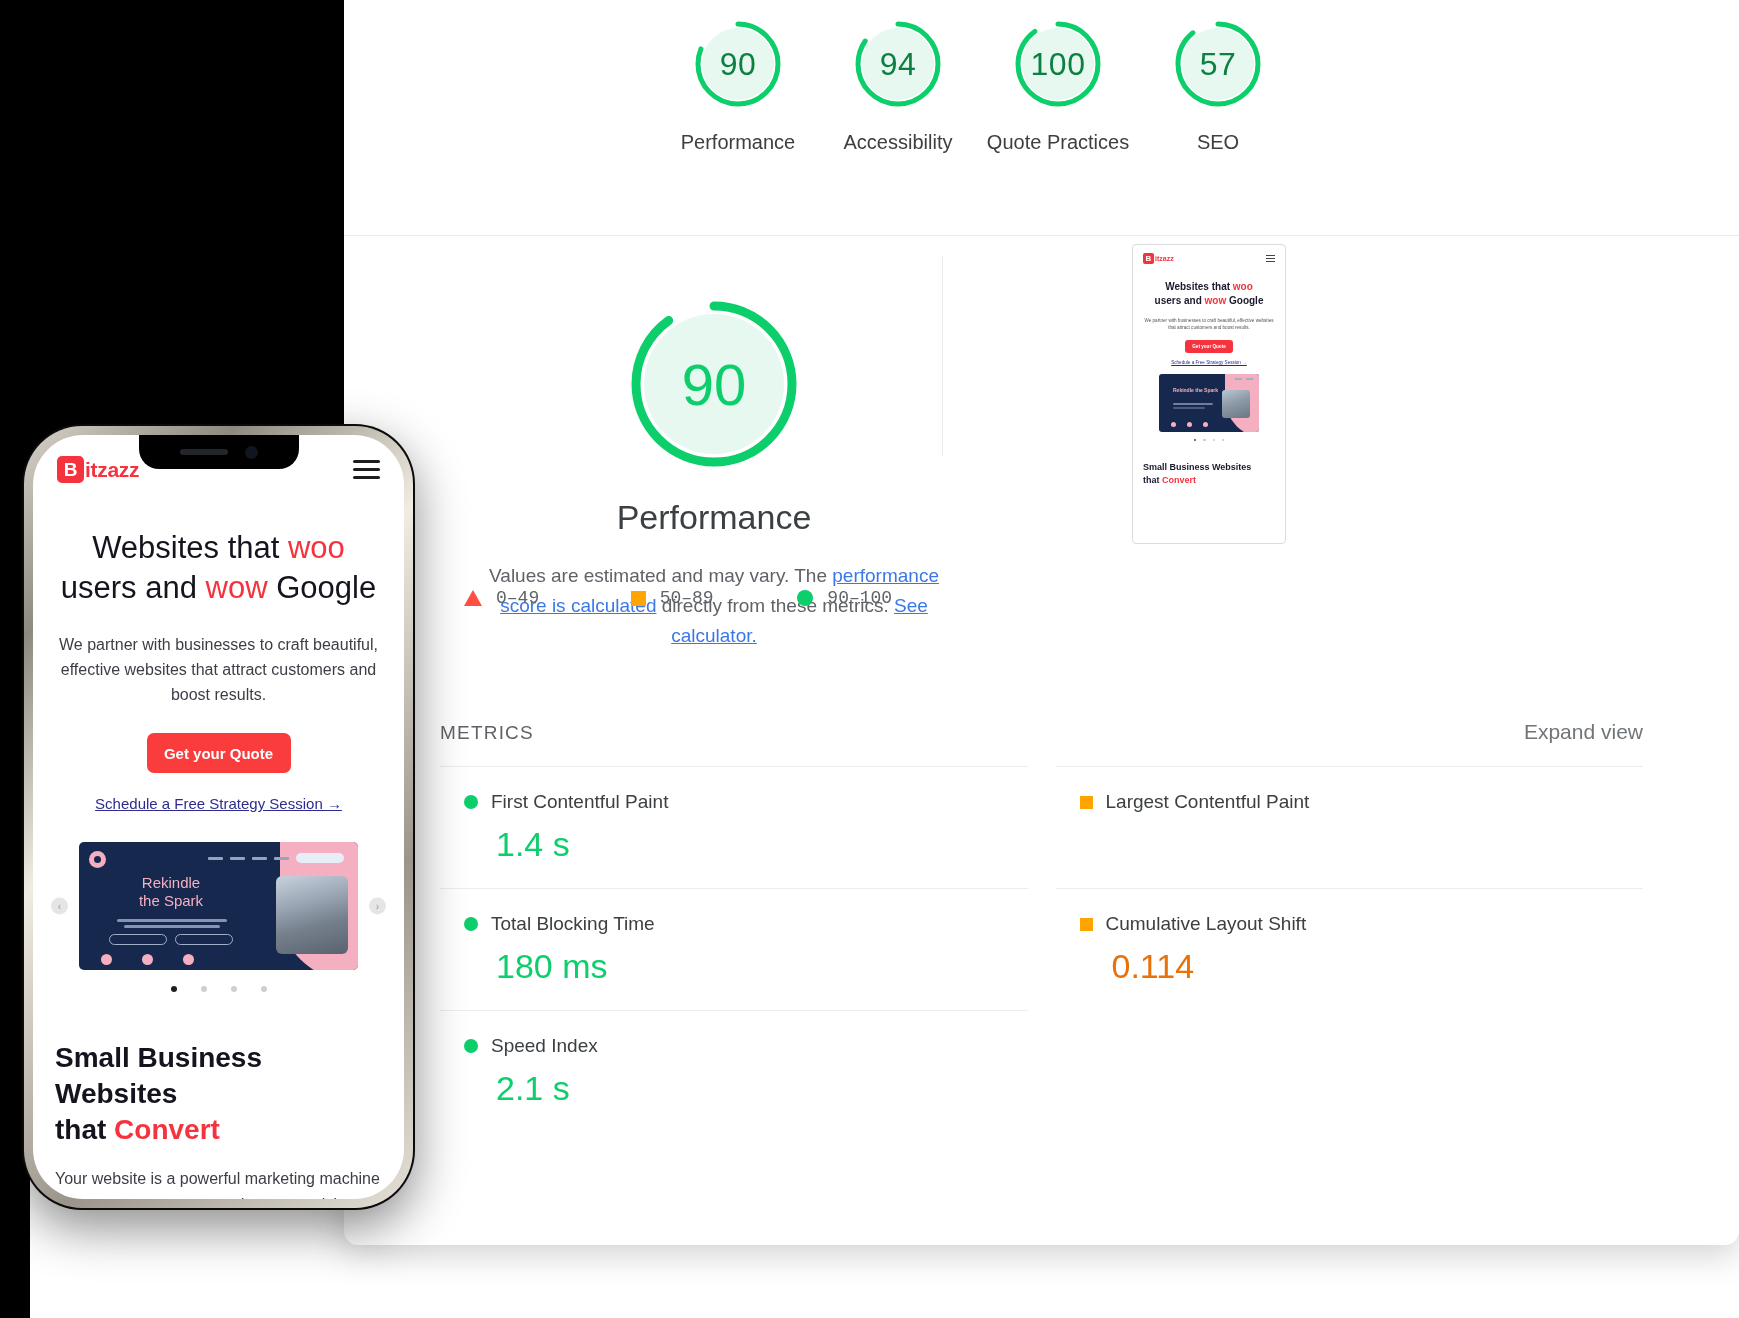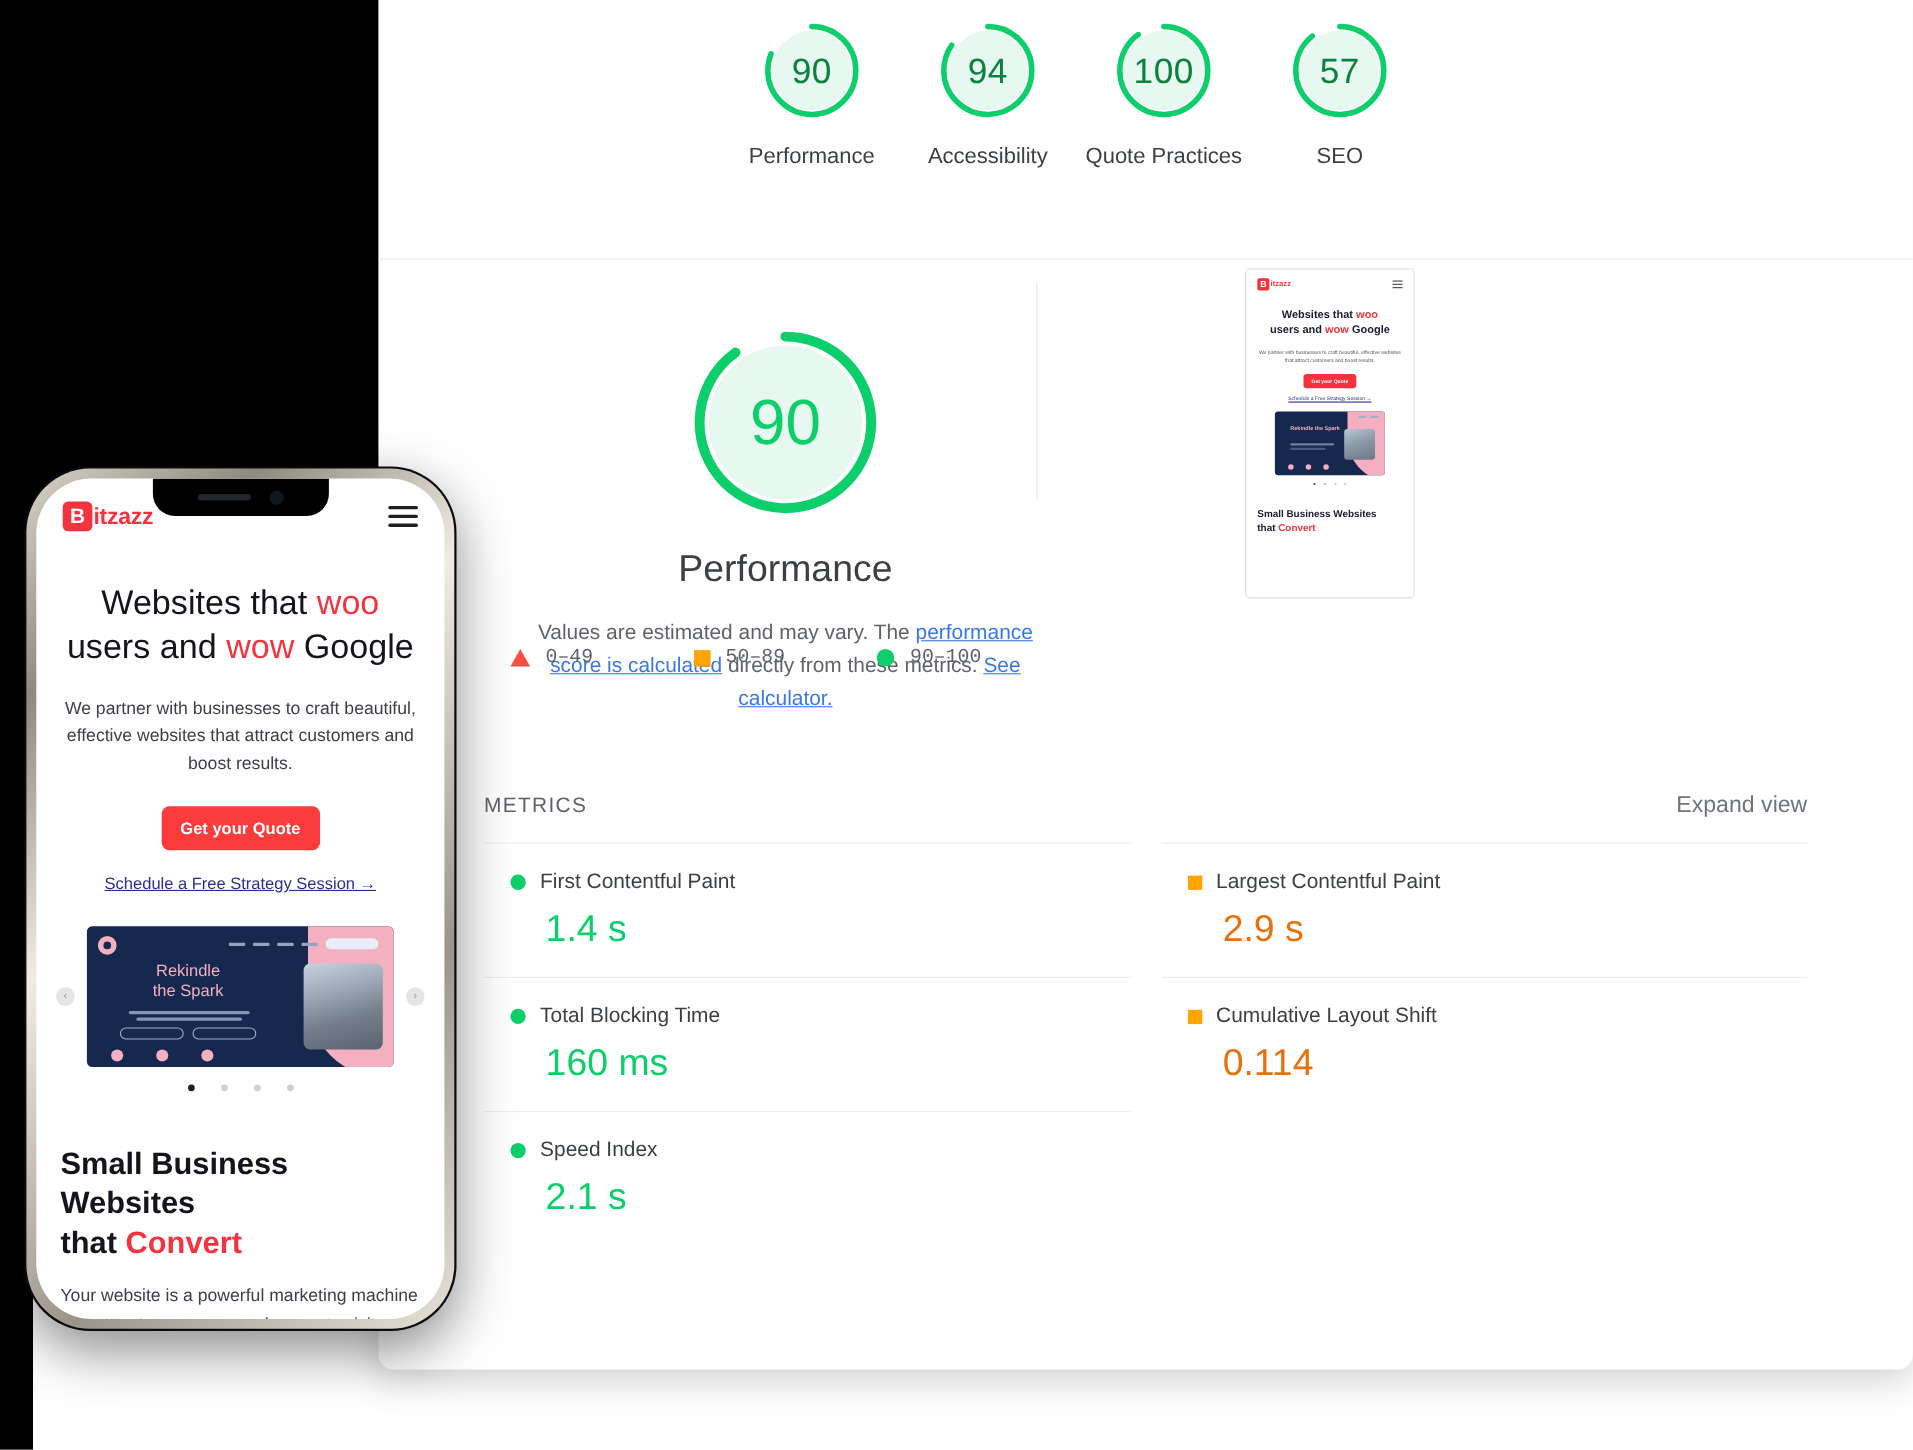--- a/index.html
+++ b/index.html
@@ -470,29 +470,28 @@
           <span class="metric-name">First Contentful Paint</span>
         </div>
         <div class="metric-value good">1.4 s</div>
       </div>
 
       <div class="metric-cell">
         <div class="metric-top">
           <span class="m-sq"></span>
           <span class="metric-name">Largest Contentful Paint</span>
         </div>
-        <div class="metric-value avg">2.9 s</div>
       </div>
 
       <div class="metric-cell">
         <div class="metric-top">
           <span class="m-ci"></span>
           <span class="metric-name">Total Blocking Time</span>
         </div>
-        <div class="metric-value good">160 ms</div>
+        <div class="metric-value good">180 ms</div>
       </div>
 
       <div class="metric-cell">
         <div class="metric-top">
           <span class="m-sq"></span>
           <span class="metric-name">Cumulative Layout Shift</span>
         </div>
         <div class="metric-value avg">0.114</div>
       </div>
 

